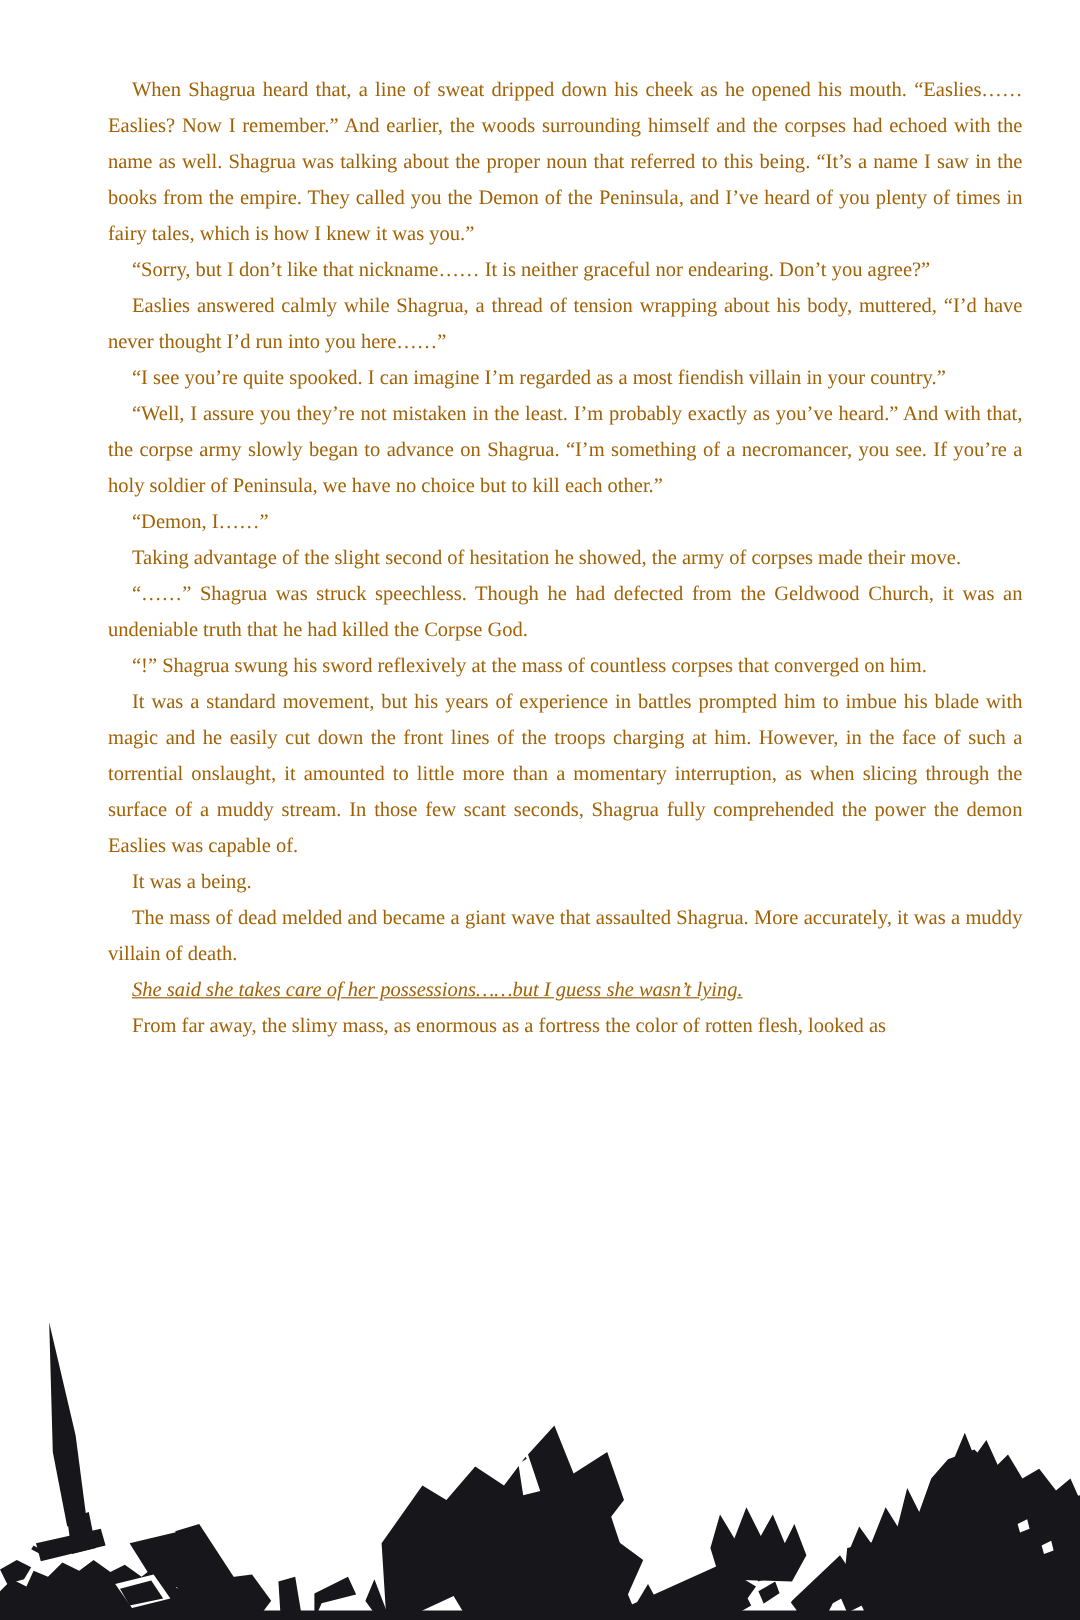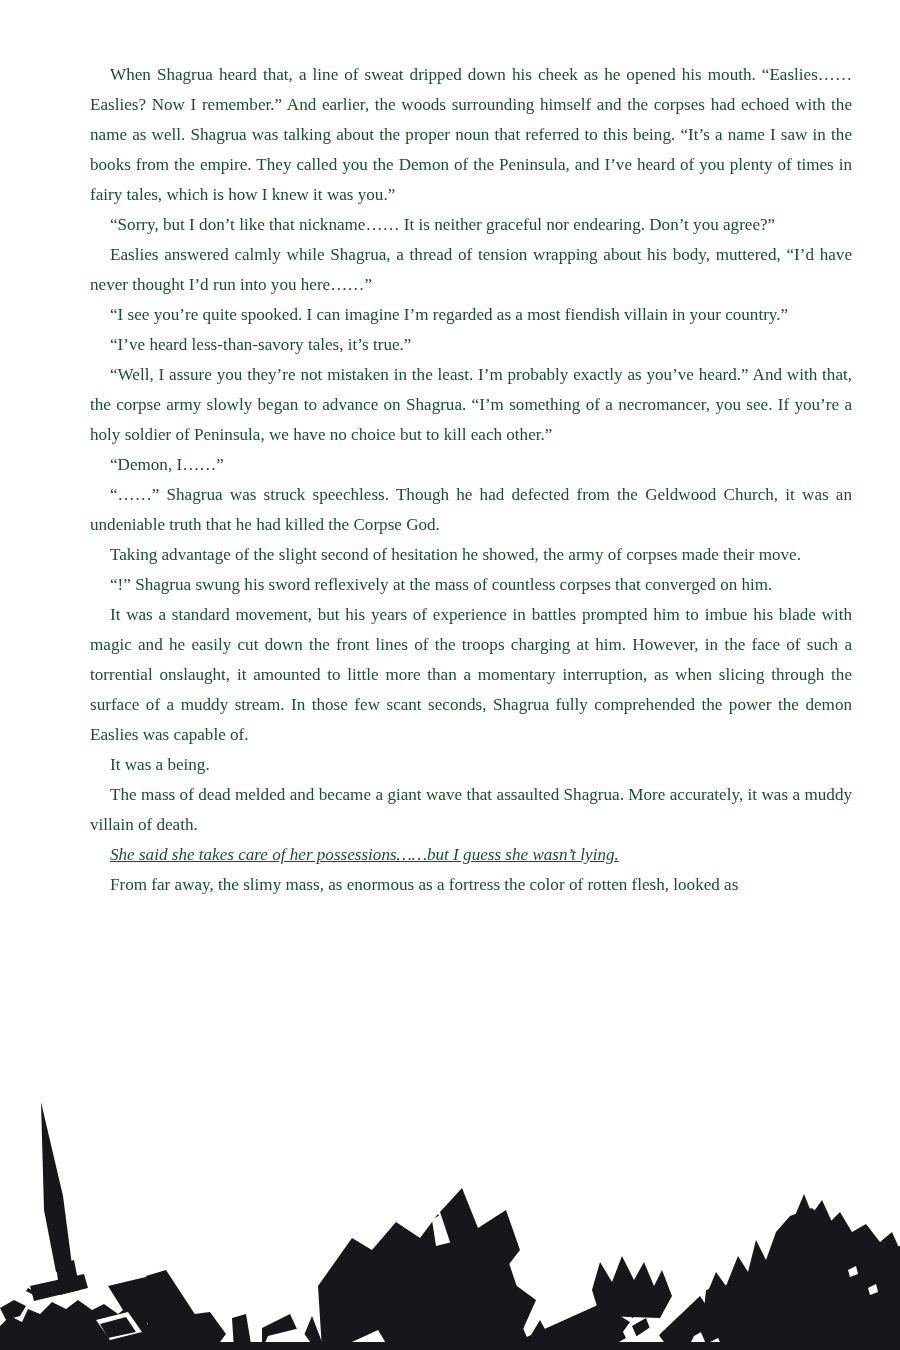--- a/index.html
+++ b/index.html
@@ -23,21 +23,21 @@
     background: #ffffff;
     overflow: hidden;
   }
 
   
   #text-body {
     position: absolute;
     left: 90px;
     top: 60px;
     width: 762px;   
-    color: #14532d;
+    color: #a16207;
     font-size: 17.1px;
     line-height: 30px;
     text-align: justify;
     text-justify: inter-word;
     -webkit-hyphens: none;
     hyphens: none;
   }
 
   #text-body p {
     margin: 0;
@@ -77,25 +77,24 @@
 </head>
 <body>
 
 <div id="page">
 
   <div id="text-body">
     <p>When Shagrua heard that, a line of sweat dripped down his cheek as he opened his mouth. “Easlies…… Easlies? Now I remember.” And earlier, the woods surrounding himself and the corpses had echoed with the name as well. Shagrua was talking about the proper noun that referred to this being. “It’s a name I saw in the books from the empire. They called you the Demon of the Peninsula, and I’ve heard of you plenty of times in fairy tales, which is how I knew it was you.”</p>
     <p>“Sorry, but I don’t like that nickname…… It is neither graceful nor endearing. Don’t you agree?”</p>
     <p>Easlies answered calmly while Shagrua, a thread of tension wrapping about his body, muttered, “I’d have never thought I’d run into you here……”</p>
     <p>“I see you’re quite spooked. I can imagine I’m regarded as a most fiendish villain in your country.”</p>
-    <p>“I’ve heard less-than-savory tales, it’s true.”</p>
     <p>“Well, I assure you they’re not mistaken in the least. I’m probably exactly as you’ve heard.” And with that, the corpse army slowly began to advance on Shagrua. “I’m something of a necromancer, you see. If you’re a holy soldier of Peninsula, we have no choice but to kill each other.”</p>
     <p>“Demon, I……”</p>
+    <p>Taking advantage of the slight second of hesitation he showed, the army of corpses made their move.</p>
     <p>“……” Shagrua was struck speechless. Though he had defected from the Geldwood Church, it was an undeniable truth that he had killed the Corpse God.</p>
-    <p>Taking advantage of the slight second of hesitation he showed, the army of corpses made their move.</p>
     <p>“!” Shagrua swung his sword reflexively at the mass of countless corpses that converged on him.</p>
     <p>It was a standard movement, but his years of experience in battles prompted him to imbue his blade with magic and he easily cut down the front lines of the troops charging at him. However, in the face of such a torrential onslaught, it amounted to little more than a momentary interruption, as when slicing through the surface of a muddy stream. In those few scant seconds, Shagrua fully comprehended the power the demon Easlies was capable of.</p>
     <p class="spaced-before">It was a being.</p>
     <p>The mass of dead melded and became a giant wave that assaulted Shagrua. More accurately, it was a muddy villain of death.</p>
     <p class="thought">She said she takes care of her possessions……but I guess she wasn’t lying.</p>
     <p>From far away, the slimy mass, as enormous as a fortress the color of rotten flesh, looked as</p>
   </div>
 
   <div id="illustration">
     <svg viewBox="0 0 900 260" preserveAspectRatio="none" xmlns="http://www.w3.org/2000/svg">

